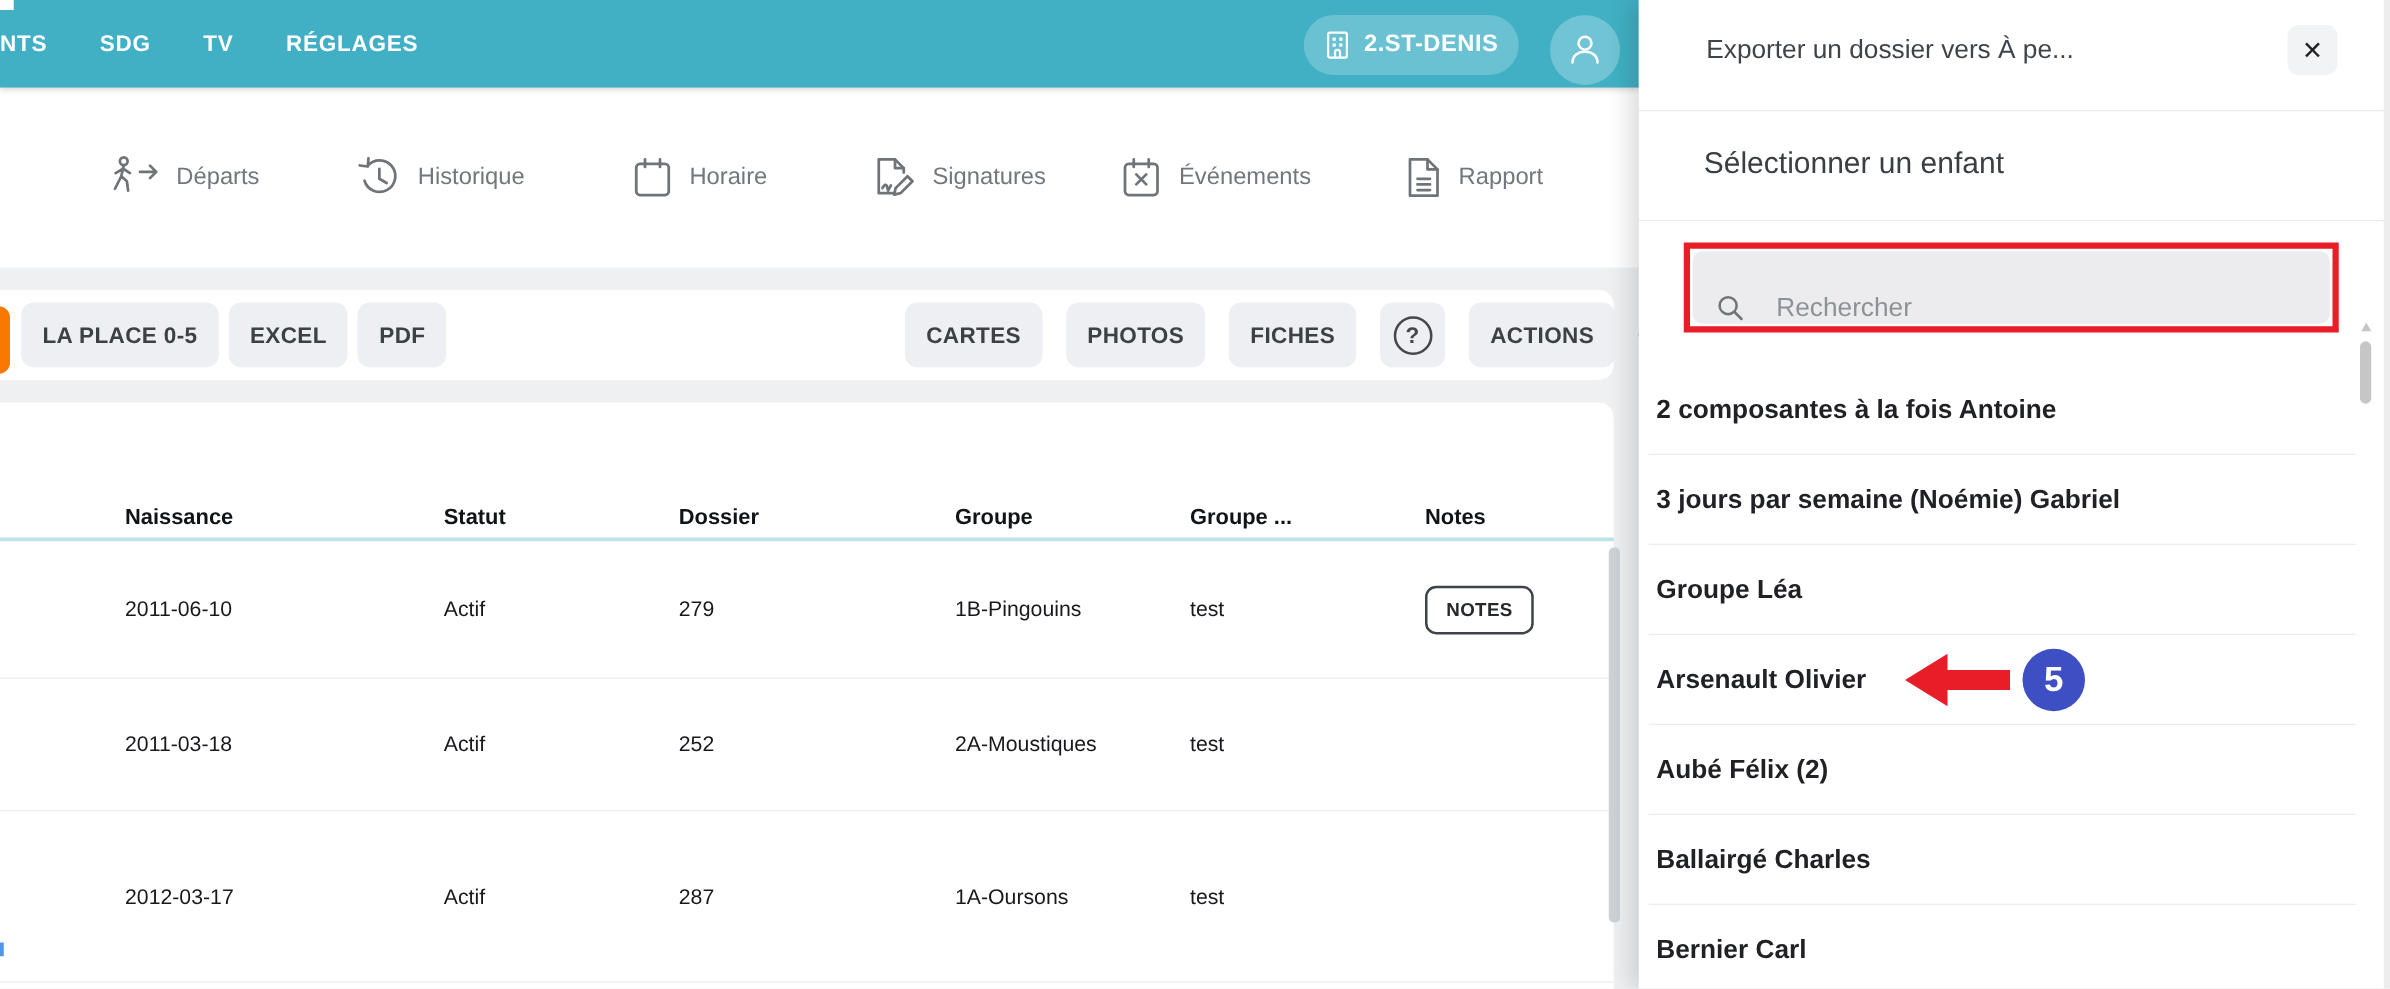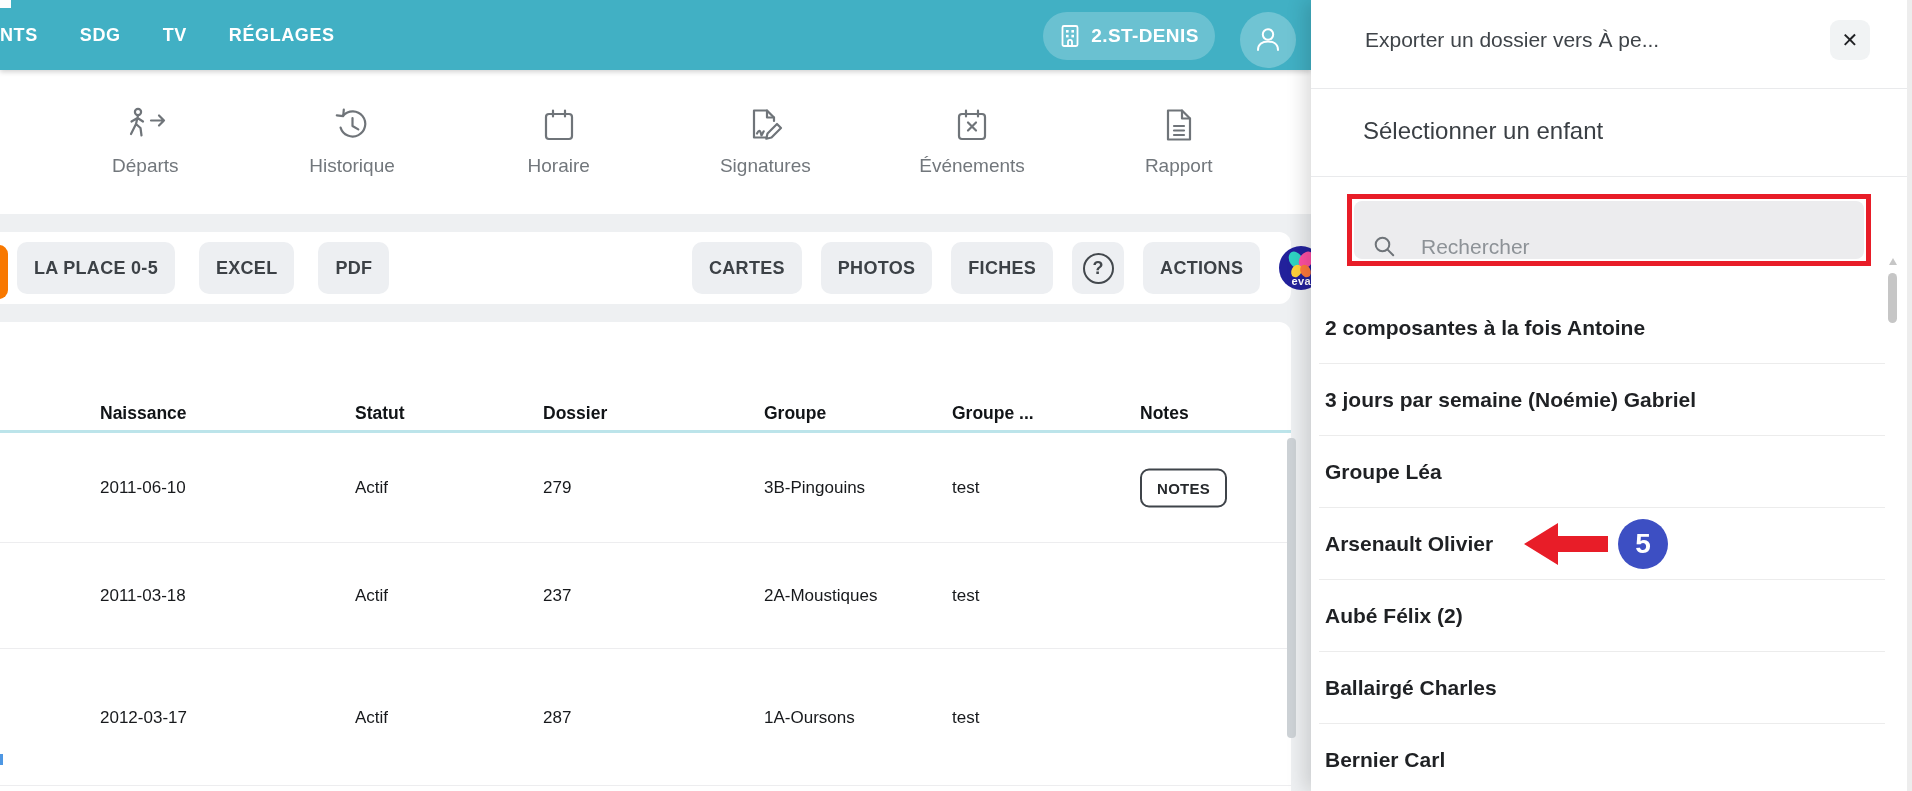--- a/index.html
+++ b/index.html
@@ -18,29 +18,29 @@
   .topnav-item { color:#fff; font-size:18px; font-weight:700; letter-spacing:.6px; white-space:nowrap; cursor:pointer; }
   #site-pill { position:absolute; left:1043px; top:12px; width:172px; height:48px; border-radius:24px;
     background:rgba(255,255,255,.22); display:flex; align-items:center; justify-content:center; gap:10px; cursor:pointer; }
   #site-pill span { color:#fff; font-size:19px; font-weight:700; letter-spacing:.4px; }
   #avatar-btn { position:absolute; left:1240px; top:12px; width:56px; height:56px; border-radius:50%;
     background:rgba(255,255,255,.25); display:flex; align-items:center; justify-content:center; cursor:pointer; }
 
   
   #feature-nav { position:absolute; left:0; top:70px; width:1311px; height:144px; background:#fff; }
   #feature-nav-inner { position:absolute; left:42px; top:0; width:1240px; height:144px; display:flex; }
-  .feat-item { flex:1 1 0; display:flex; flex-direction:column; align-items:center; justify-content:center; gap:12px; cursor:pointer; }
+  .feat-item { flex:1 1 0; display:flex; align-items:center; justify-content:center; gap:12px; cursor:pointer; }
   .feat-item svg { display:block; }
   .feat-label { font-size:19px; color:#72777c; }
 
   
   #toolbar-card { position:absolute; left:-24px; top:232px; width:1315px; height:72px; background:#fff; border-radius:12px; }
-  .tb-group { position:absolute; top:10px; height:52px; display:flex; gap:24px; align-items:center; }
+  .tb-group { position:absolute; top:10px; height:52px; display:flex; gap:8px; align-items:center; }
   #tb-left { left:41px; }
-  #tb-right { left:716px; gap:19px; }
+  #tb-right { left:748px; gap:19px; }
   .tb-btn { height:52px; display:flex; align-items:center; justify-content:center; padding:0 17px;
     background:#edeff2; border-radius:10px; color:#3c4146; font-size:18px; font-weight:700;
     letter-spacing:.3px; white-space:nowrap; cursor:pointer; }
   #help-btn { width:52px; padding:0; }
   #help-circle { width:31px; height:31px; border:2px solid #43484d; border-radius:50%;
     display:flex; align-items:center; justify-content:center; font-size:18px; font-weight:700; color:#43484d; }
   #eva-logo { width:44px; height:44px; border-radius:50%; background:var(--eva_navy,#22219b);
     position:relative; overflow:hidden; cursor:pointer; flex:0 0 auto; }
   #eva-logo svg { position:absolute; left:0; top:0; }
   #eva-text { position:absolute; left:0; right:0; bottom:3px; text-align:center;
@@ -239,28 +239,28 @@
         <div class="hcell c3">Groupe</div>
         <div class="hcell c4">Groupe ...</div>
         <div class="hcell c5">Notes</div>
       </div>
       <div id="header-divider"></div>
 
       <div class="trow" style="top:111px; height:110px;">
         <div class="tcell c0">2011-06-10</div>
         <div class="tcell c1">Actif</div>
         <div class="tcell c2">279</div>
-        <div class="tcell c3 cell-groupe">3B-Pingouins</div>
+        <div class="tcell c3 cell-groupe">1B-Pingouins</div>
         <div class="tcell c4">test</div>
         <div class="tcell c5"><button class="notes-btn">NOTES</button></div>
       </div>
       <div class="trow" style="top:222px; height:105px;">
         <div class="tcell c0">2011-03-18</div>
         <div class="tcell c1">Actif</div>
-        <div class="tcell c2">237</div>
+        <div class="tcell c2">252</div>
         <div class="tcell c3 cell-groupe">2A-Moustiques</div>
         <div class="tcell c4">test</div>
       </div>
       <div class="trow" style="top:328px; height:136px;">
         <div class="tcell c0">2012-03-17</div>
         <div class="tcell c1">Actif</div>
         <div class="tcell c2">287</div>
         <div class="tcell c3 cell-groupe">1A-Oursons</div>
         <div class="tcell c4">test</div>
       </div>

